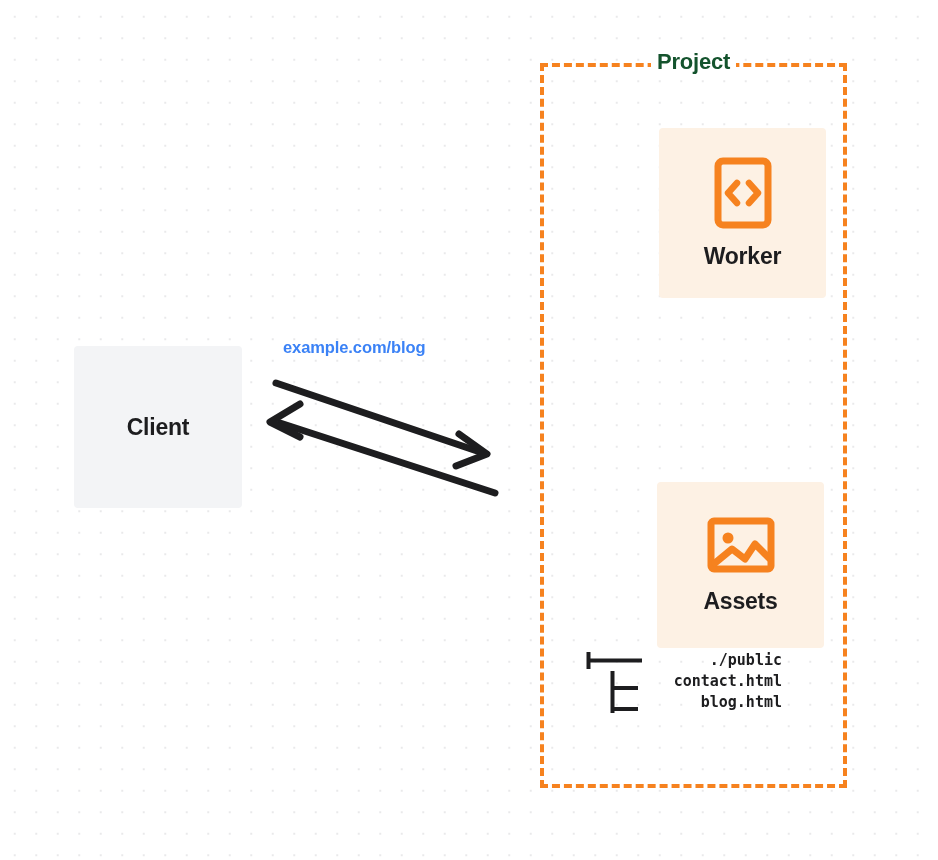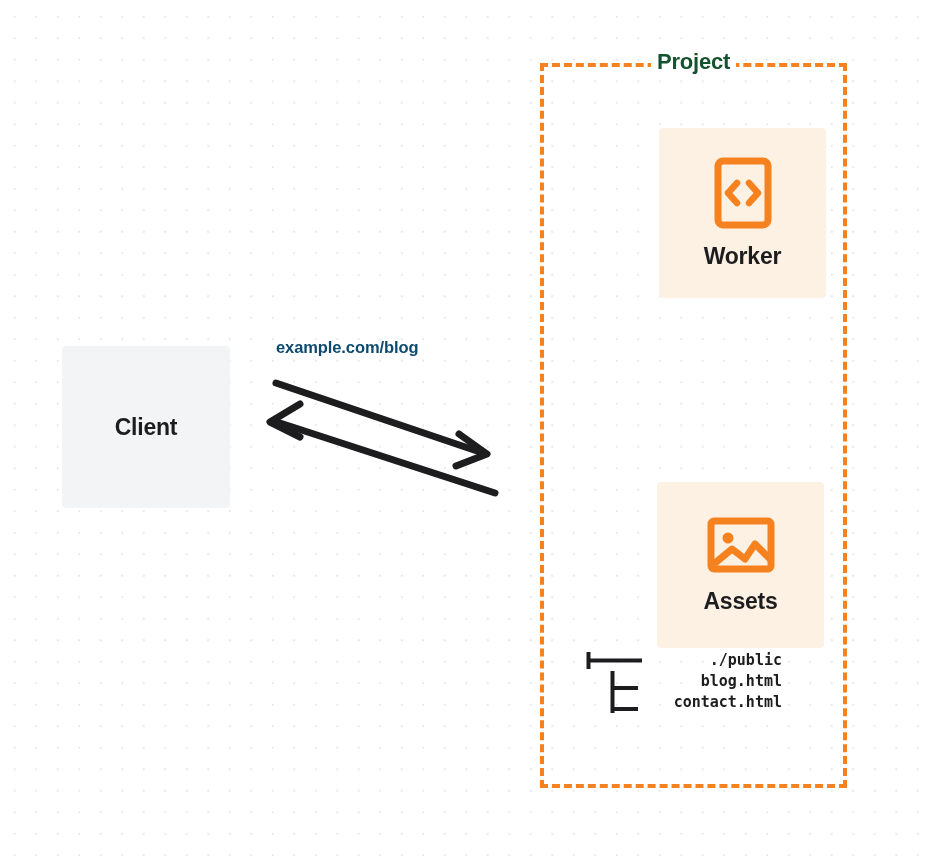--- a/index.html
+++ b/index.html
@@ -20,21 +20,21 @@
   }
 
   #canvas {
     position: absolute;
     inset: 0;
   }
 
   
   .client-node {
     position: absolute;
-    left: 62px;
+    left: 74px;
     top: 346px;
     width: 168px;
     height: 162px;
     background: #f3f4f6;
     border-radius: 4px;
     display: flex;
     align-items: center;
     justify-content: center;
   }
   .client-label {
@@ -48,25 +48,25 @@
   .edge-svg {
     position: absolute;
     left: 0;
     top: 0;
     width: 938px;
     height: 860px;
     pointer-events: none;
   }
   .edge-label {
     position: absolute;
-    left: 276px;
+    left: 283px;
     top: 338px;
     font-size: 16.5px;
     font-weight: bold;
-    color: #0c4a6e;
+    color: #3b82f6;
     letter-spacing: -0.1px;
     white-space: nowrap;
   }
 
   
   .project-box {
     position: absolute;
     left: 540px;
     top: 63px;
     width: 307px;
@@ -217,28 +217,28 @@
     </div>
 
 
     <div class="tree-row">
       <span class="tree-connector">
         <svg width="60" height="21" viewBox="0 0 60 21" xmlns="http://www.w3.org/2000/svg">
           <line x1="26.5" y1="0" x2="26.5" y2="21" stroke="#1d1d1f" stroke-width="4"></line>
           <line x1="27" y1="17" x2="52" y2="17" stroke="#1d1d1f" stroke-width="4"></line>
         </svg>
       </span>
-      <span class="tree-name">blog.html</span>
+      <span class="tree-name">contact.html</span>
     </div>
 
     <div class="tree-row">
       <span class="tree-connector">
         <svg width="60" height="21" viewBox="0 0 60 21" xmlns="http://www.w3.org/2000/svg">
           <line x1="26.5" y1="0" x2="26.5" y2="21" stroke="#1d1d1f" stroke-width="4"></line>
           <line x1="27" y1="17" x2="52" y2="17" stroke="#1d1d1f" stroke-width="4"></line>
         </svg>
       </span>
-      <span class="tree-name">contact.html</span>
+      <span class="tree-name">blog.html</span>
     </div>
 
   </div>
 
 </div>
 
 </body></html>

